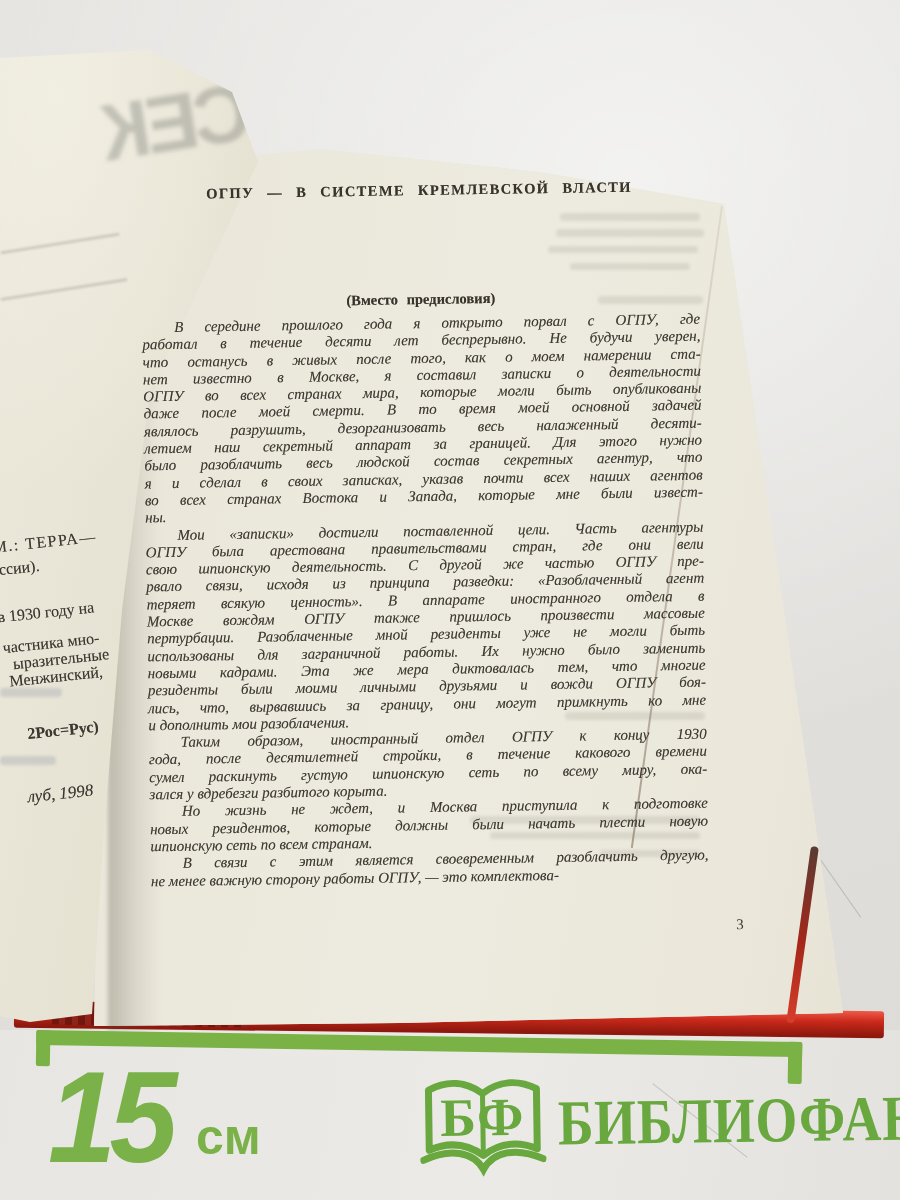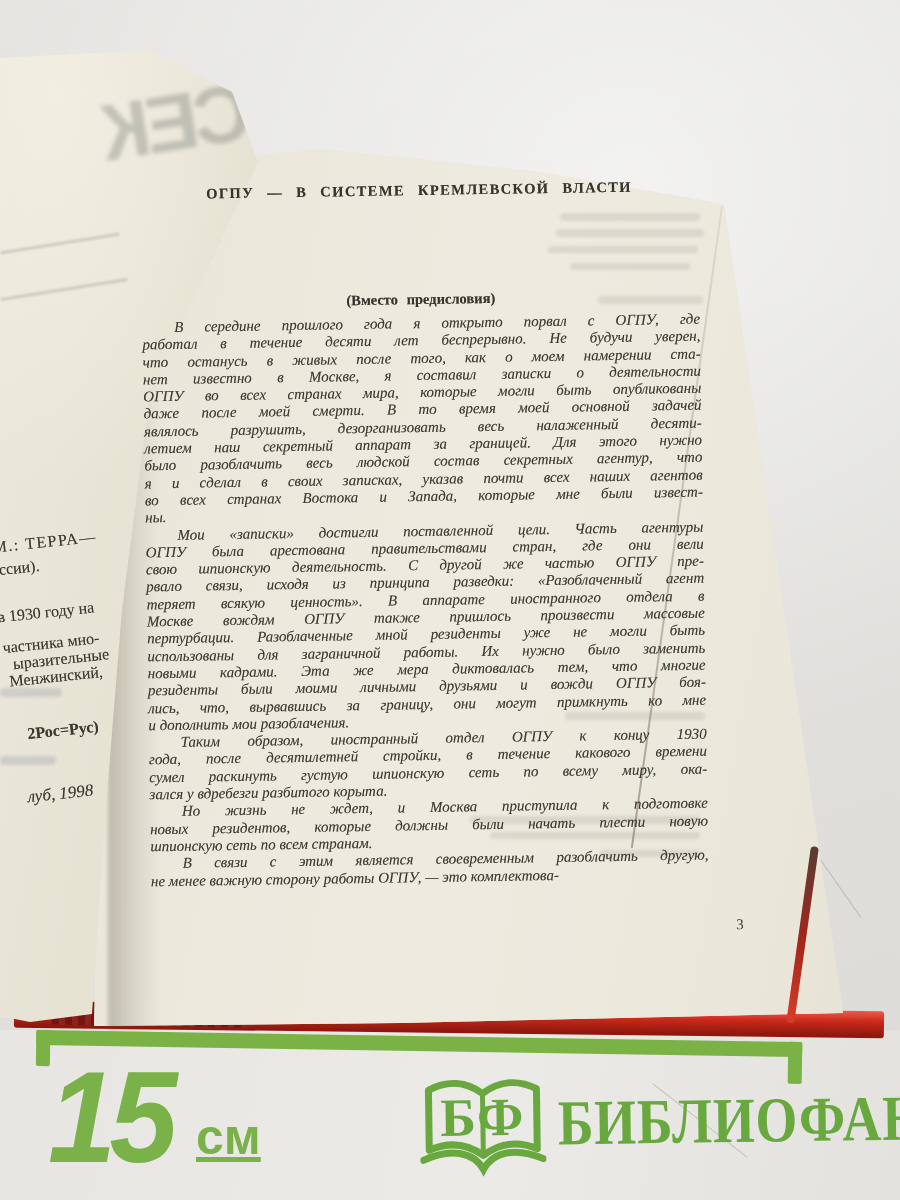--- a/index.html
+++ b/index.html
@@ -128,21 +128,21 @@
   .ruler-tick.left  { left:0; height:36px; }
   .ruler-tick.right { right:0; height:42px; }
   .ruler-label {
     position:absolute; left:48px; top:1052px;
     font:700 italic 130px/1 "Liberation Sans", sans-serif;
     color:#7ab249; letter-spacing:-7px; transform:scaleX(0.94);
     transform-origin:left top;
   }
   .ruler-unit {
     position:absolute; left:196px; top:1112px;
-    font:700 50px/1 "Liberation Sans", sans-serif; color:#7ab249;text-decoration:underline;
+    font:700 50px/1 "Liberation Sans", sans-serif; color:#7ab249;
   }
 
   .logo { position:absolute; left:420px; top:1064px; width:480px; height:130px; transform:rotate(-0.8deg); }
   .logo-book { position:absolute; left:0; top:4px; }
   .logo-monogram {
     position:absolute; left:0; top:24px; width:126px; text-align:center;
     font:700 54px/1 "Liberation Serif", serif; color:#68a83f; letter-spacing:2px;
   }
   .logo-name {
     position:absolute; left:138px; top:26px;

